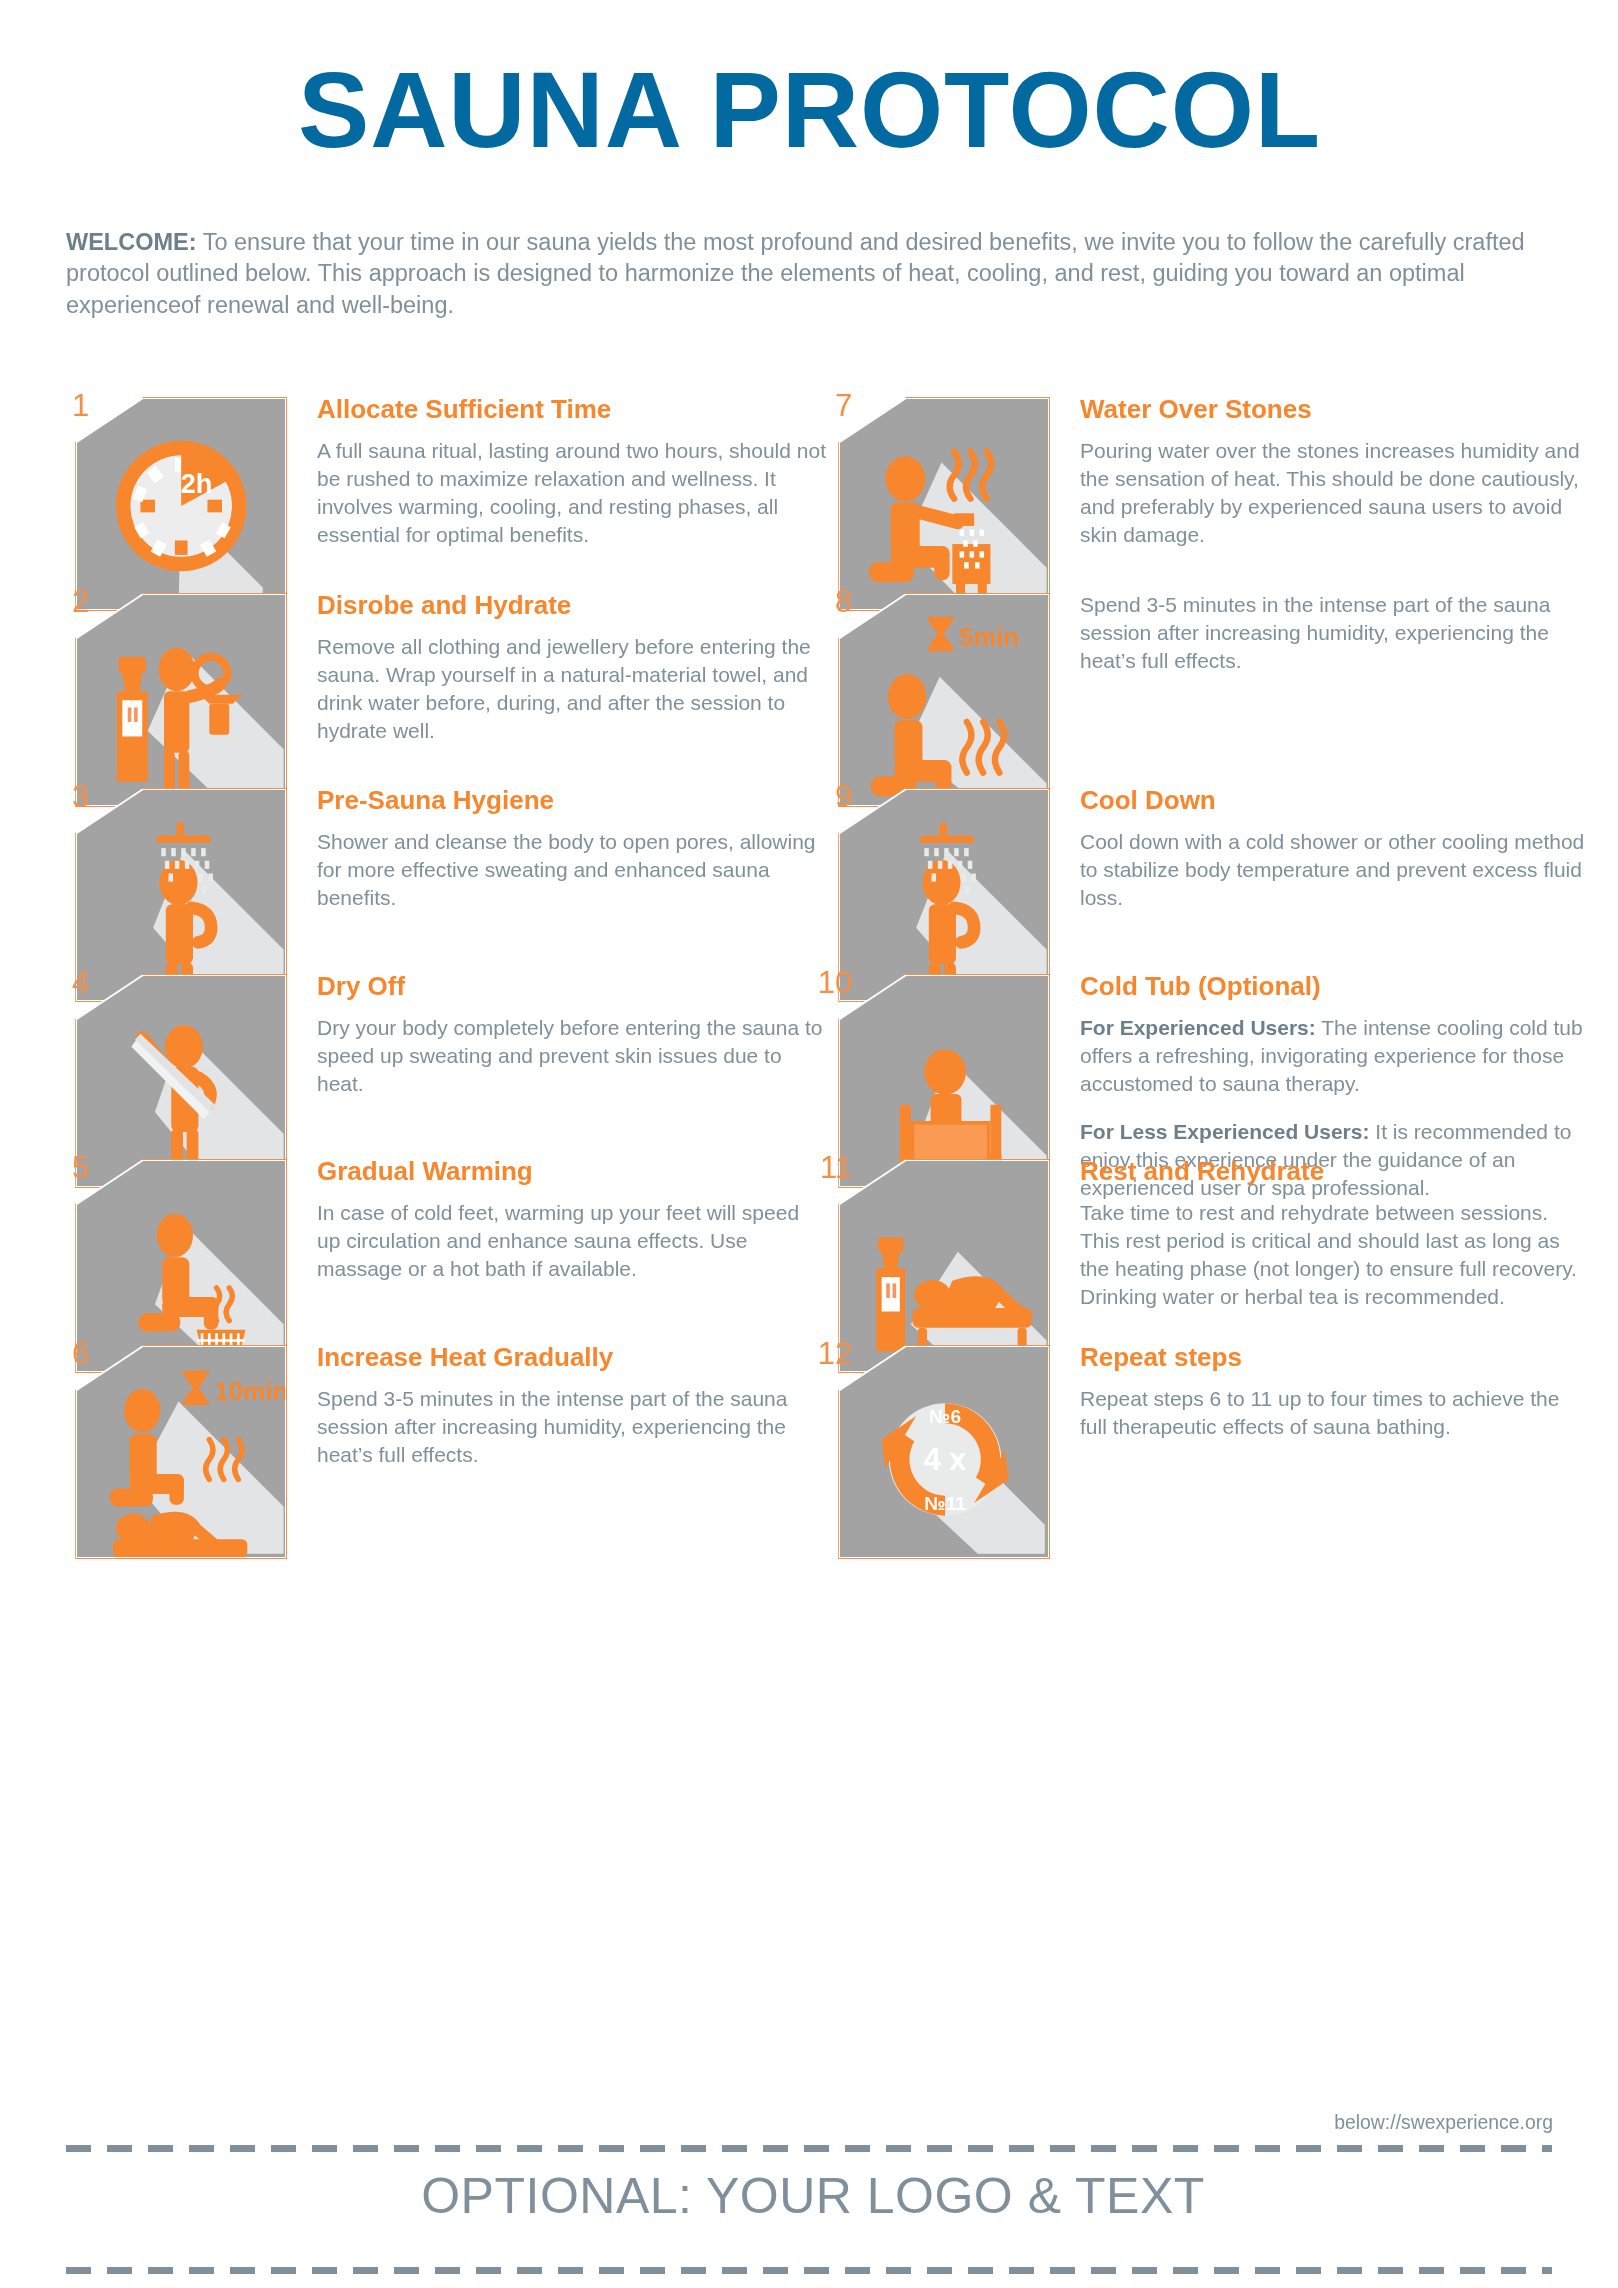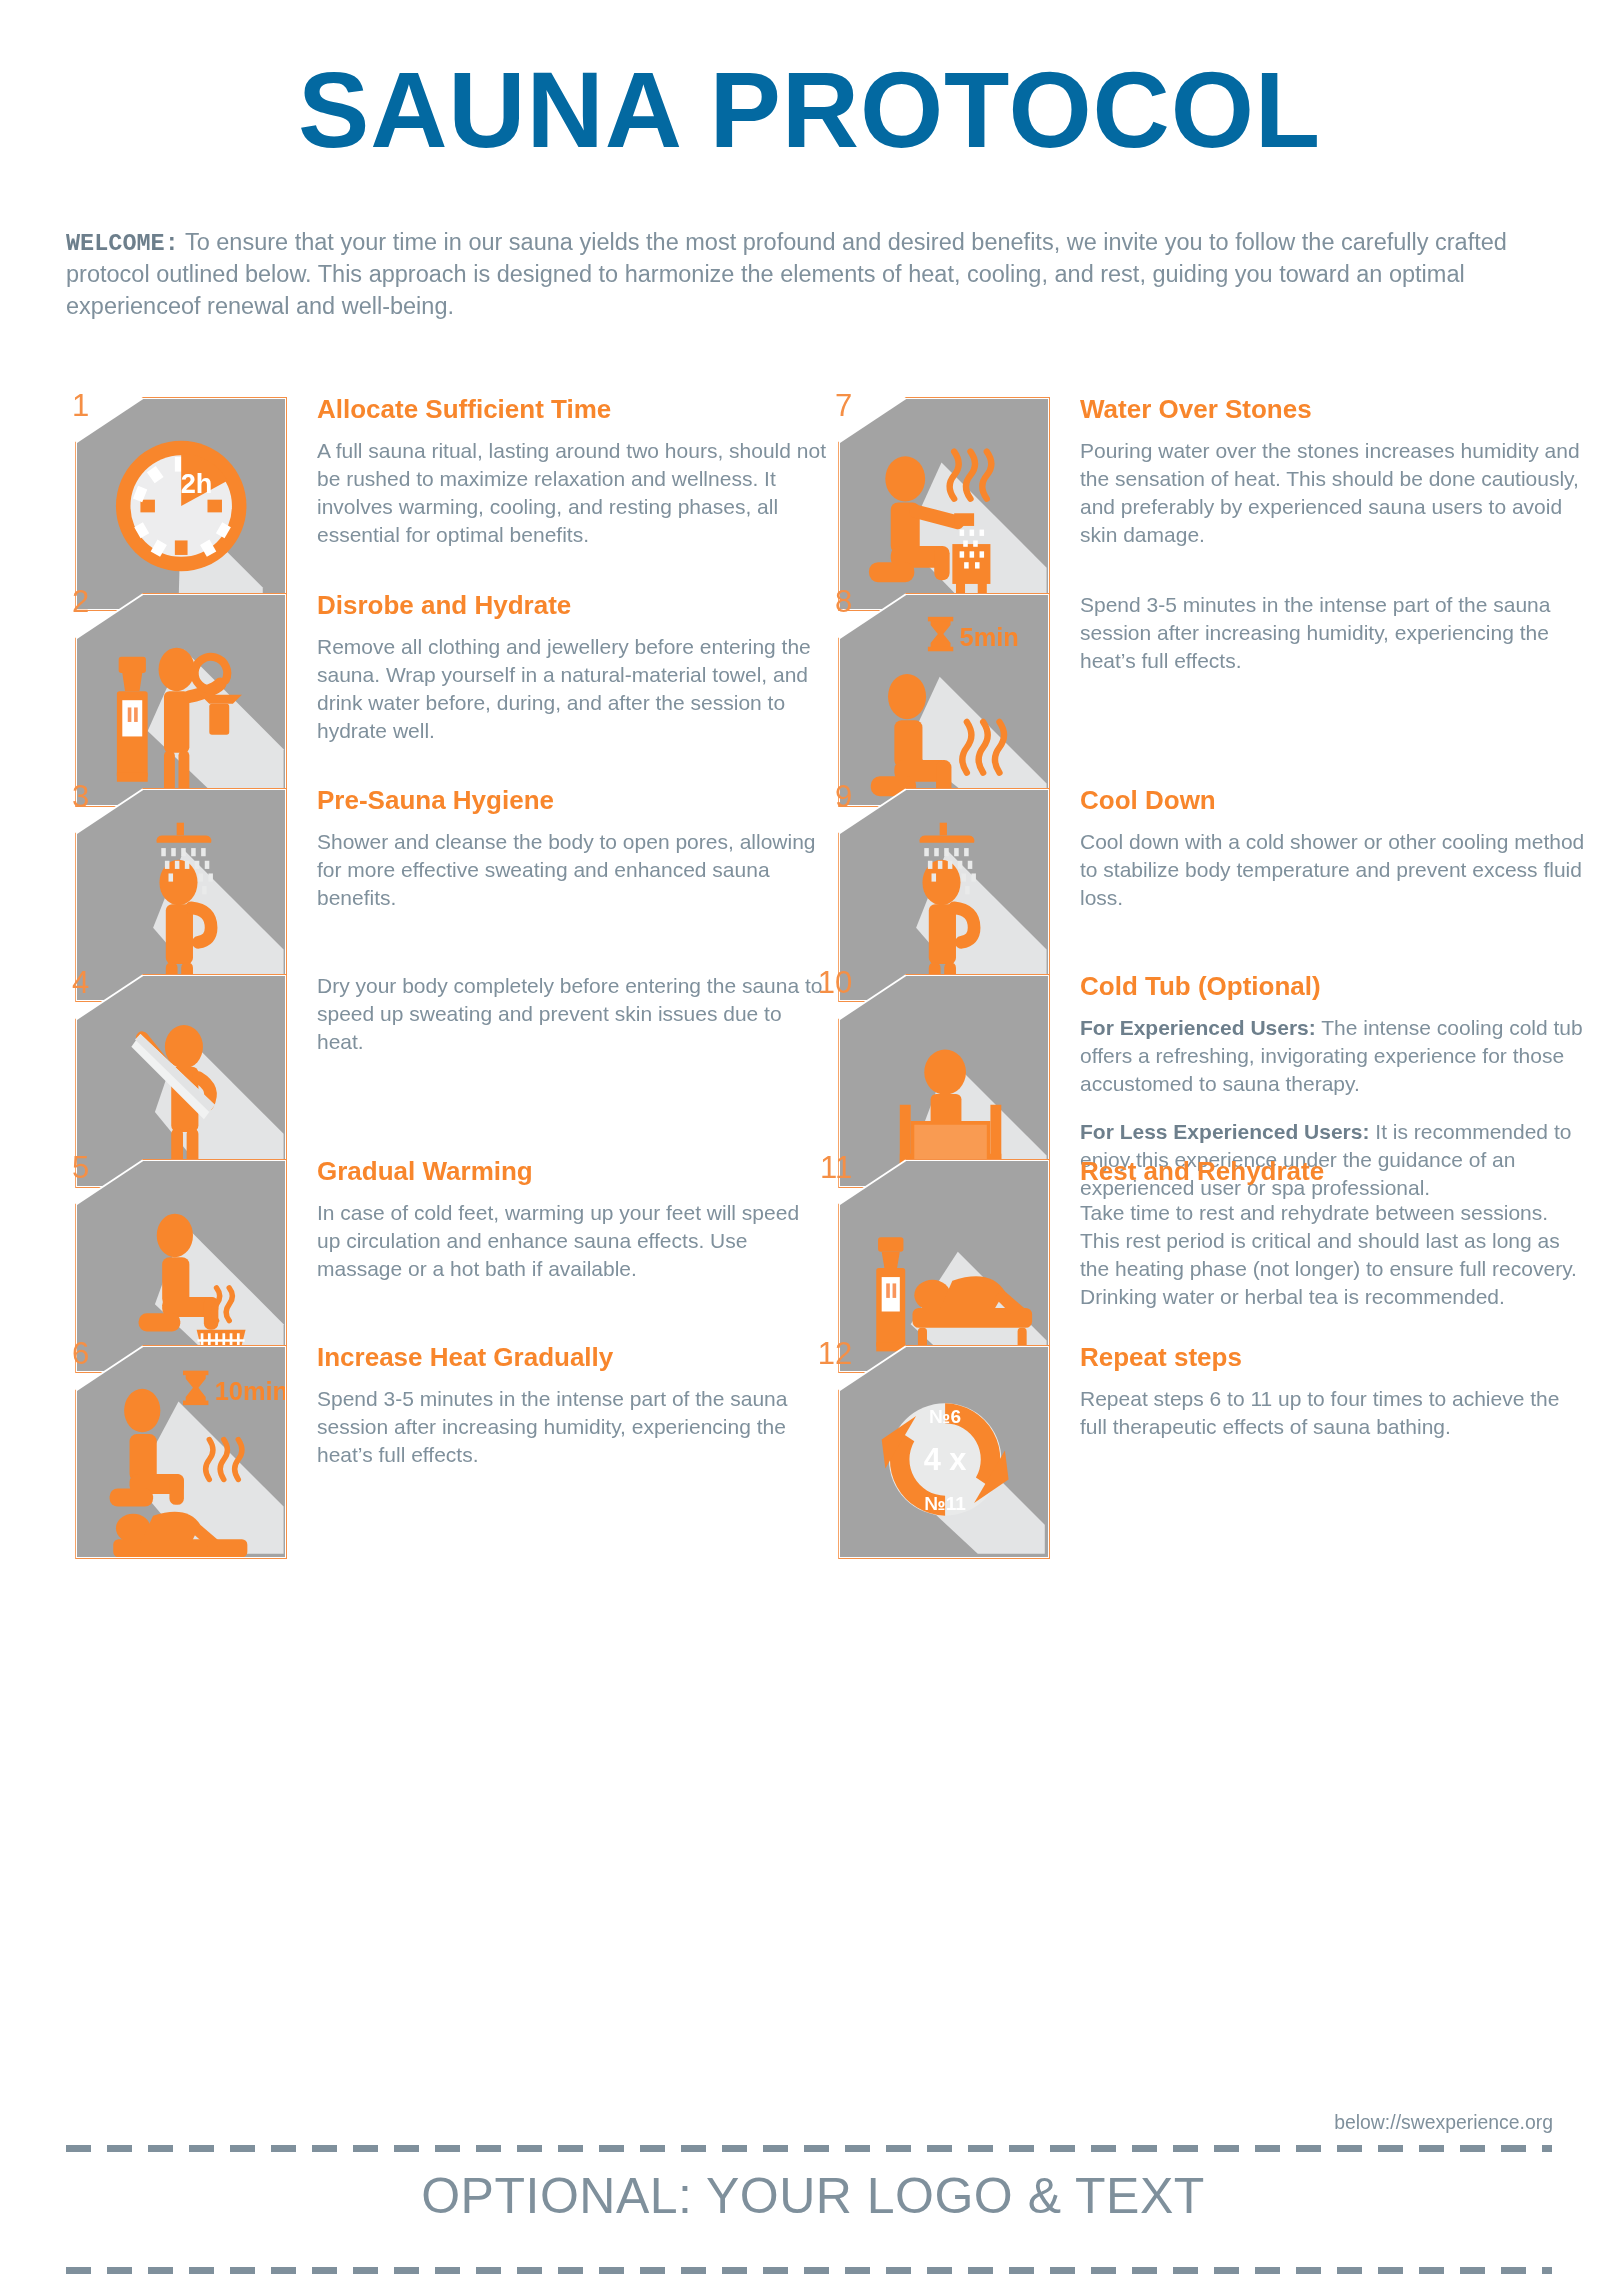--- a/index.html
+++ b/index.html
@@ -31,21 +31,20 @@
   #intro {
     margin: 63px 66px 0 66px;
     color: #7f909c;
     font-size: 23.5px;
     line-height: 1.34;
     max-width: 1486px;
   }
   #intro .lead {
     font-weight: bold;
     color: #6d7f8c;
-    font-family: Liberation Mono, monospace;
   }
 
   
   #steps {
     position: absolute;
     top: 397px;
     left: 0;
     width: 1619px;
   }
   .col {
@@ -294,20 +293,21 @@
       <path d="M134 112 q20 12 10 30" stroke="#f8862c" stroke-width="14" fill="none" stroke-linecap="round"></path>
     </g>
     <path d="M70 64 L152 142 L140 158 L60 78 Z" fill="#f1f2f2"></path>
     <path d="M70 64 L152 142 L146 150 L64 70 Z" fill="#e2e3e4"></path>
 
         </svg>
       </div>
       <div class="stepnum">4</div>
     </div>
     <div class="body">
+      <div class="step-title">Dry Off</div>
       <div class="step-desc"><span>Dry your body completely before entering the sauna to speed up sweating and prevent skin issues due to heat.</span></div>
     </div>
   </div>
       <div class="step" style="top: 762px;">
     <div class="iconbox">
       <div class="frame"></div>
       <div class="inner">
         <svg viewBox="0 0 230 232" xmlns="http://www.w3.org/2000/svg">
 
     <polygon points="118,70 228,180 228,228 160,228 86,158" fill="#e3e4e5"></polygon>

